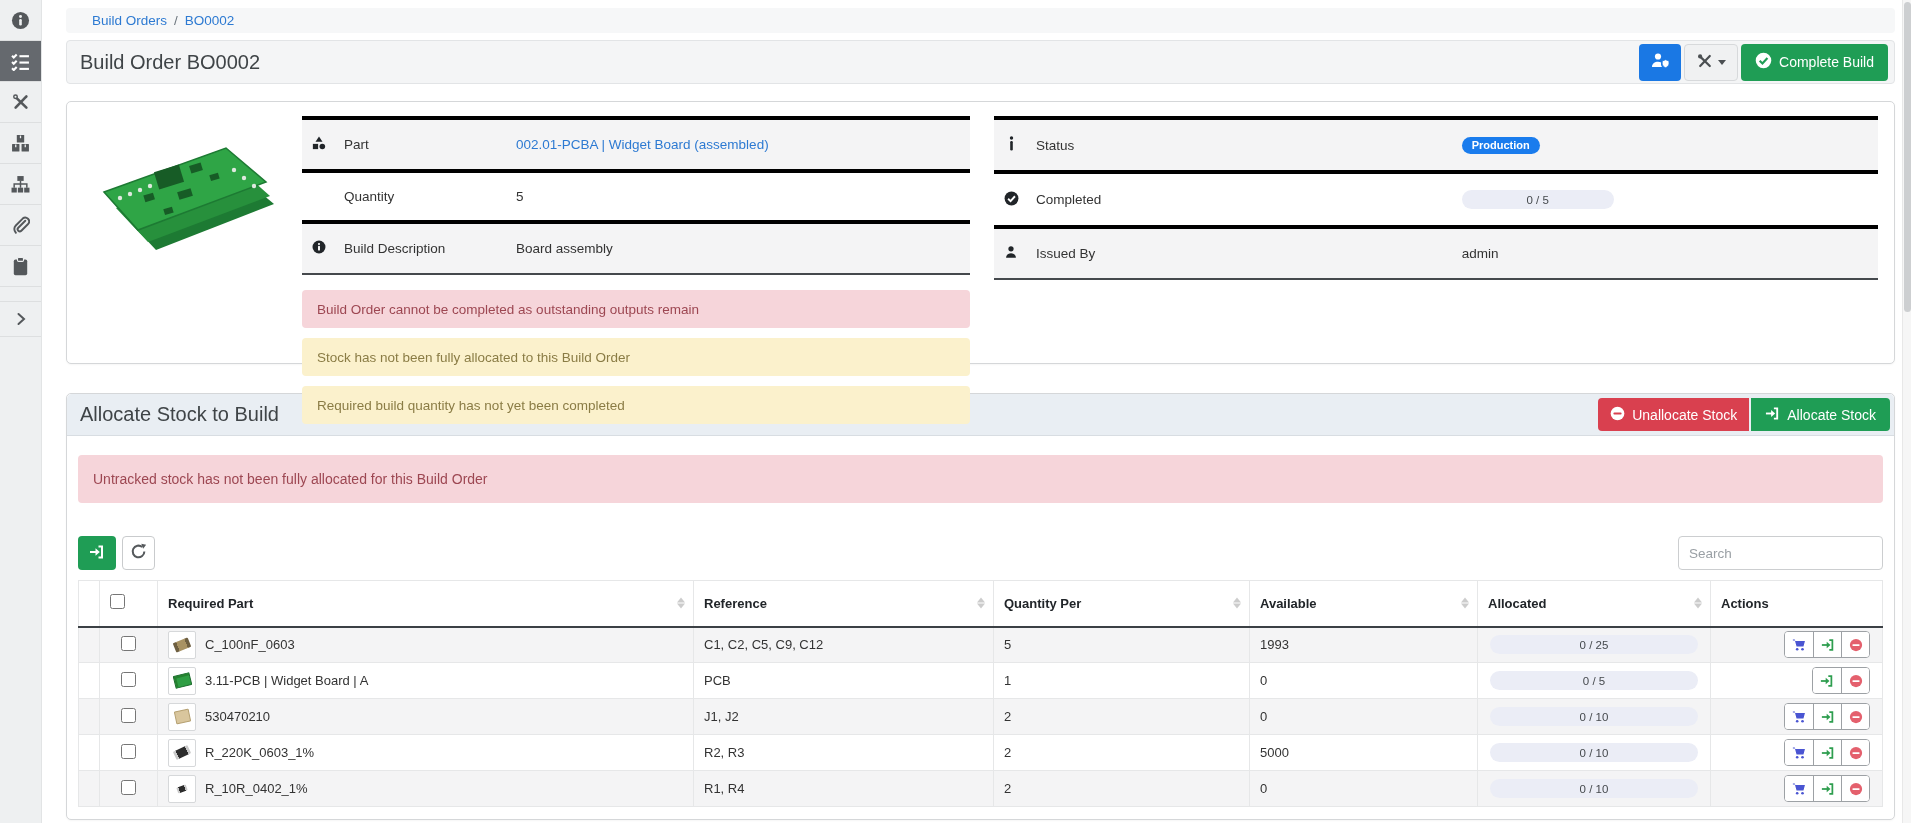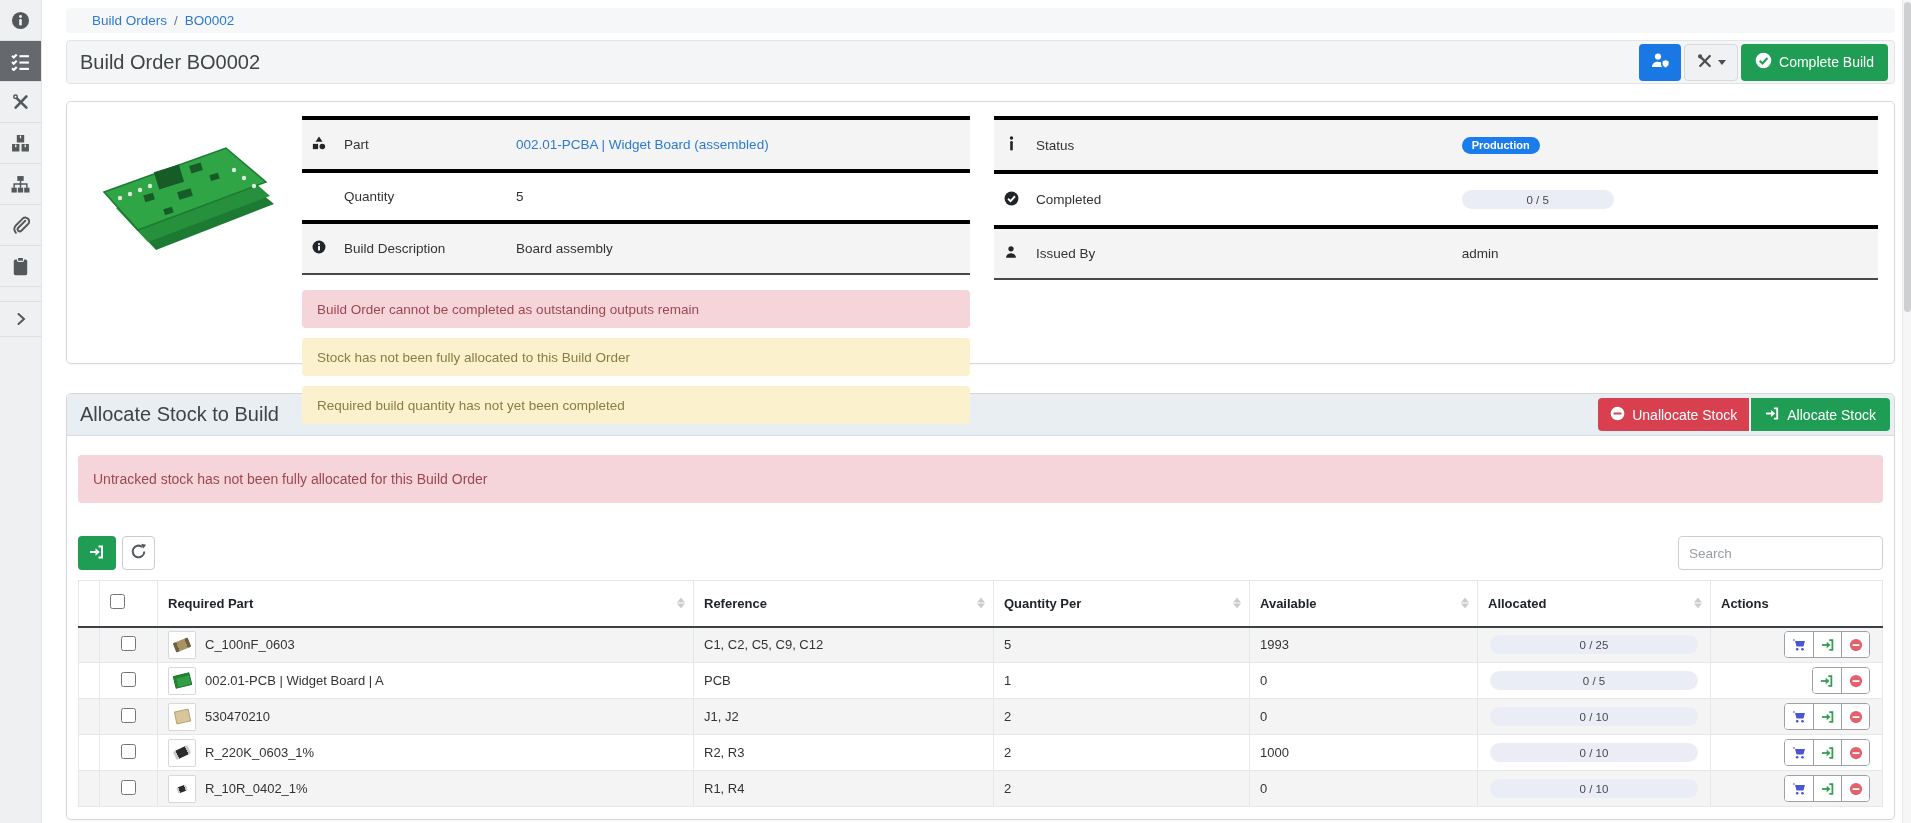--- a/index.html
+++ b/index.html
@@ -453,21 +453,21 @@
               </td>
           </tr>
           <tr>
             <td></td>
             <td class="cell-center"><input type="checkbox" style=""></td>
             <td>
                 <div class="part-cell">
                   <span class="thumb">
                     <i class="chip chip-pcb"></i>
                   </span>
-                  <a>002.01-PCB | Widget Board | A</a>
+                  <a>3.11-PCB | Widget Board | A</a>
                 </div>
               </td>
             <td>PCB</td>
             <td>1</td>
             <td>0</td>
             <td>
                 <div class="progress-pill pill-row">0 / 5</div>
               </td>
             <td>
                 <div class="actions-cell">
@@ -540,21 +540,21 @@
             <td>
                 <div class="part-cell">
                   <span class="thumb">
                     <i class="chip chip-r0603"></i>
                   </span>
                   <a>R_220K_0603_1%</a>
                 </div>
               </td>
             <td>R2, R3</td>
             <td>2</td>
-            <td>1000</td>
+            <td>5000</td>
             <td>
                 <div class="progress-pill pill-row">0 / 10</div>
               </td>
             <td>
                 <div class="actions-cell">
                   <span class="btn-group">
               <button class="abtn cart">
                       <svg width="14" height="14" viewBox="0 0 16 16" fill="currentColor">
                         <path d="M1 1.6h2.2l.5 1.9h11.1l-1.7 6.3H5.2L3.3 2.8H1z"></path>
                         <circle cx="5.9" cy="12.8" r="1.5"></circle>

